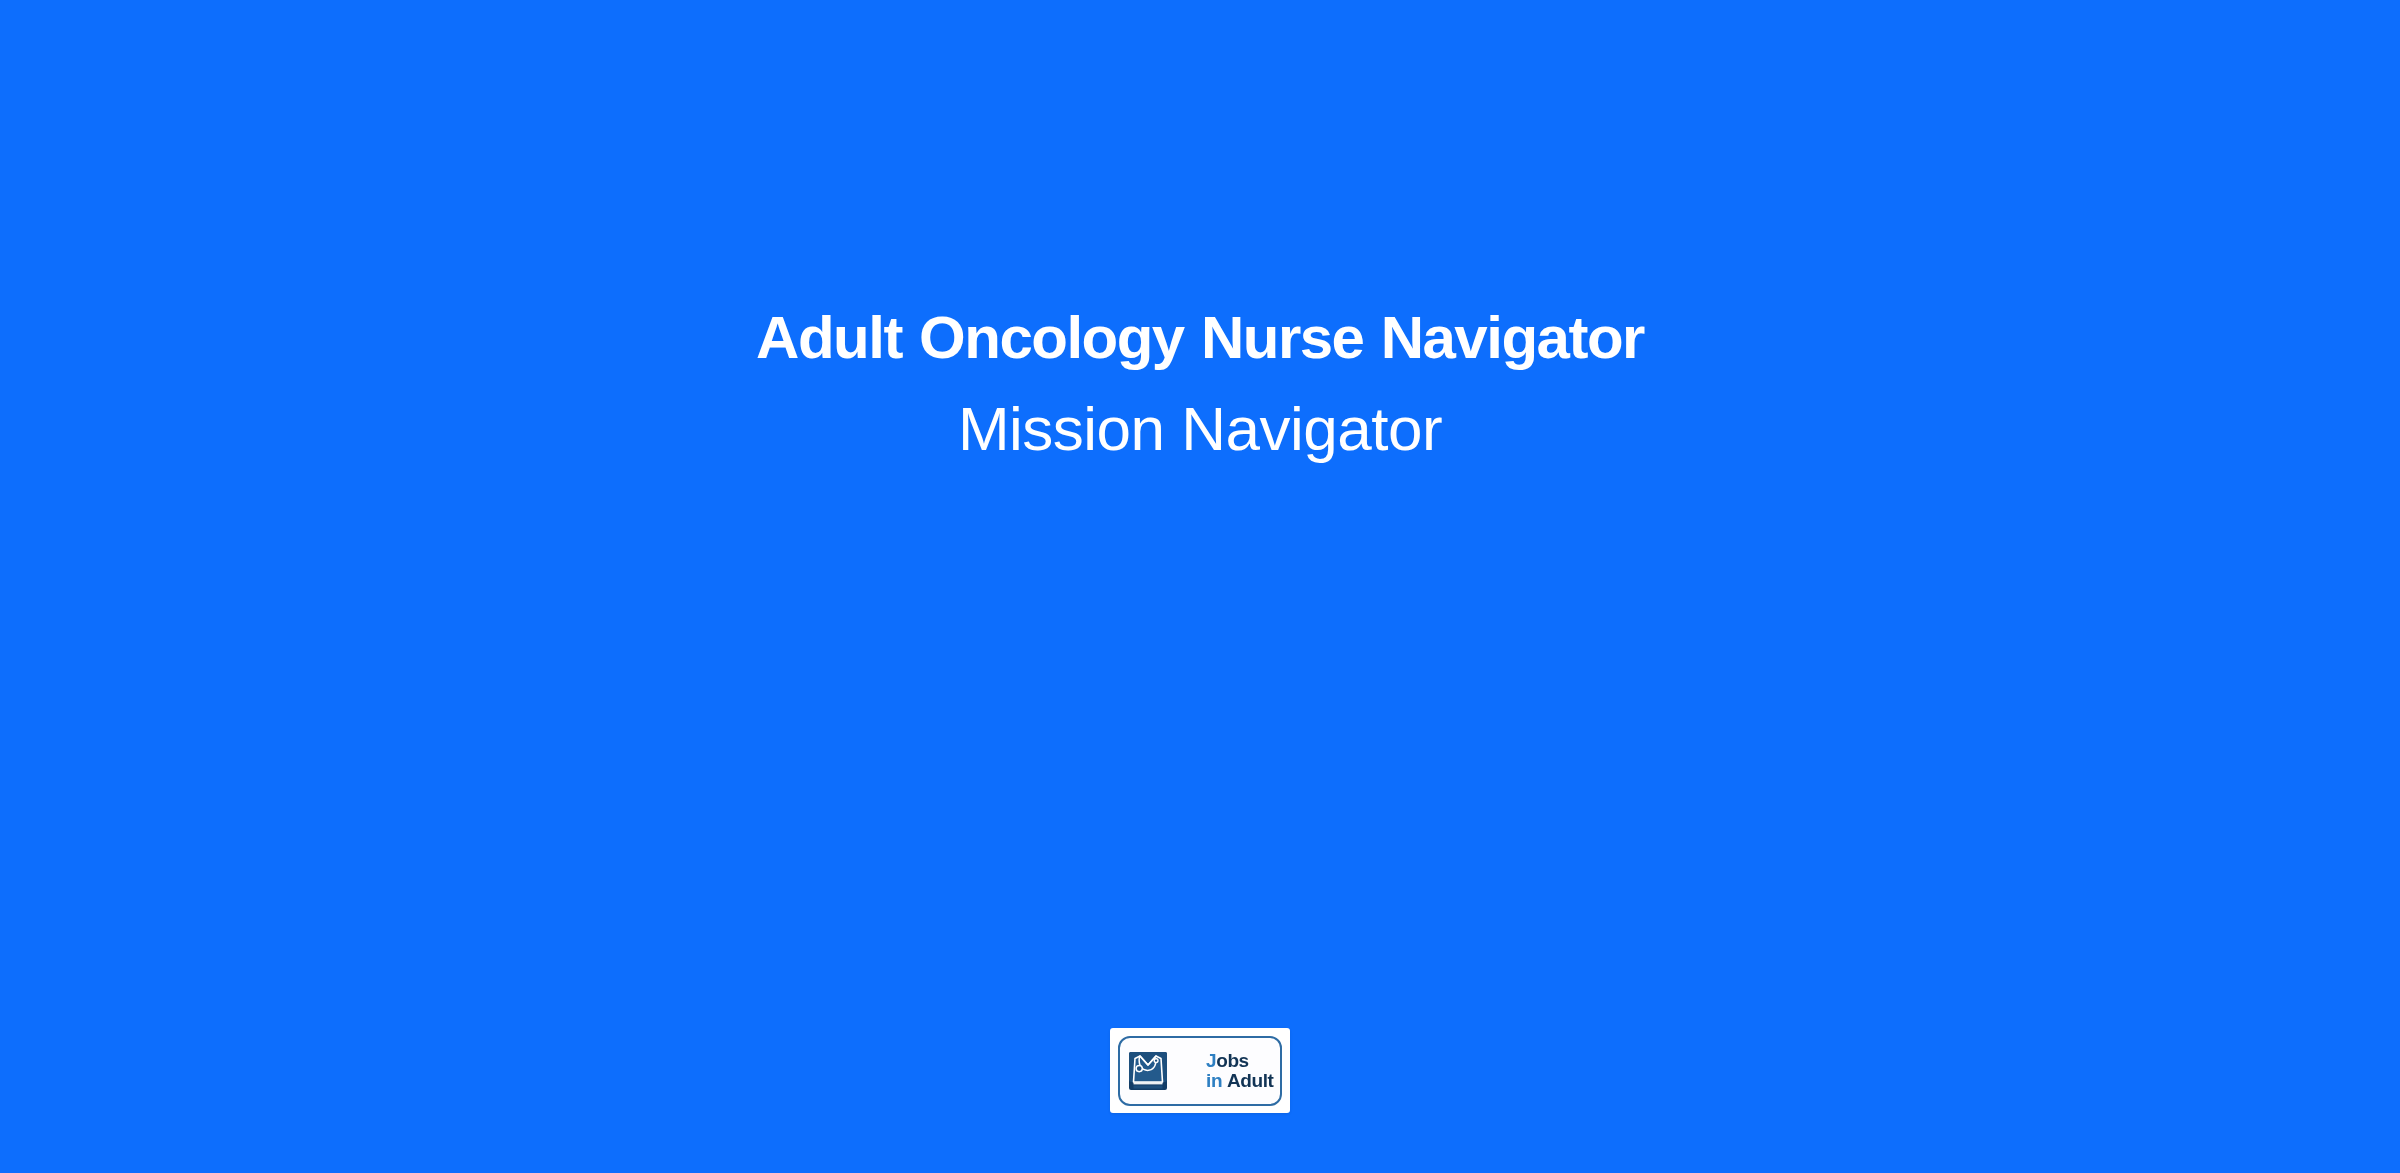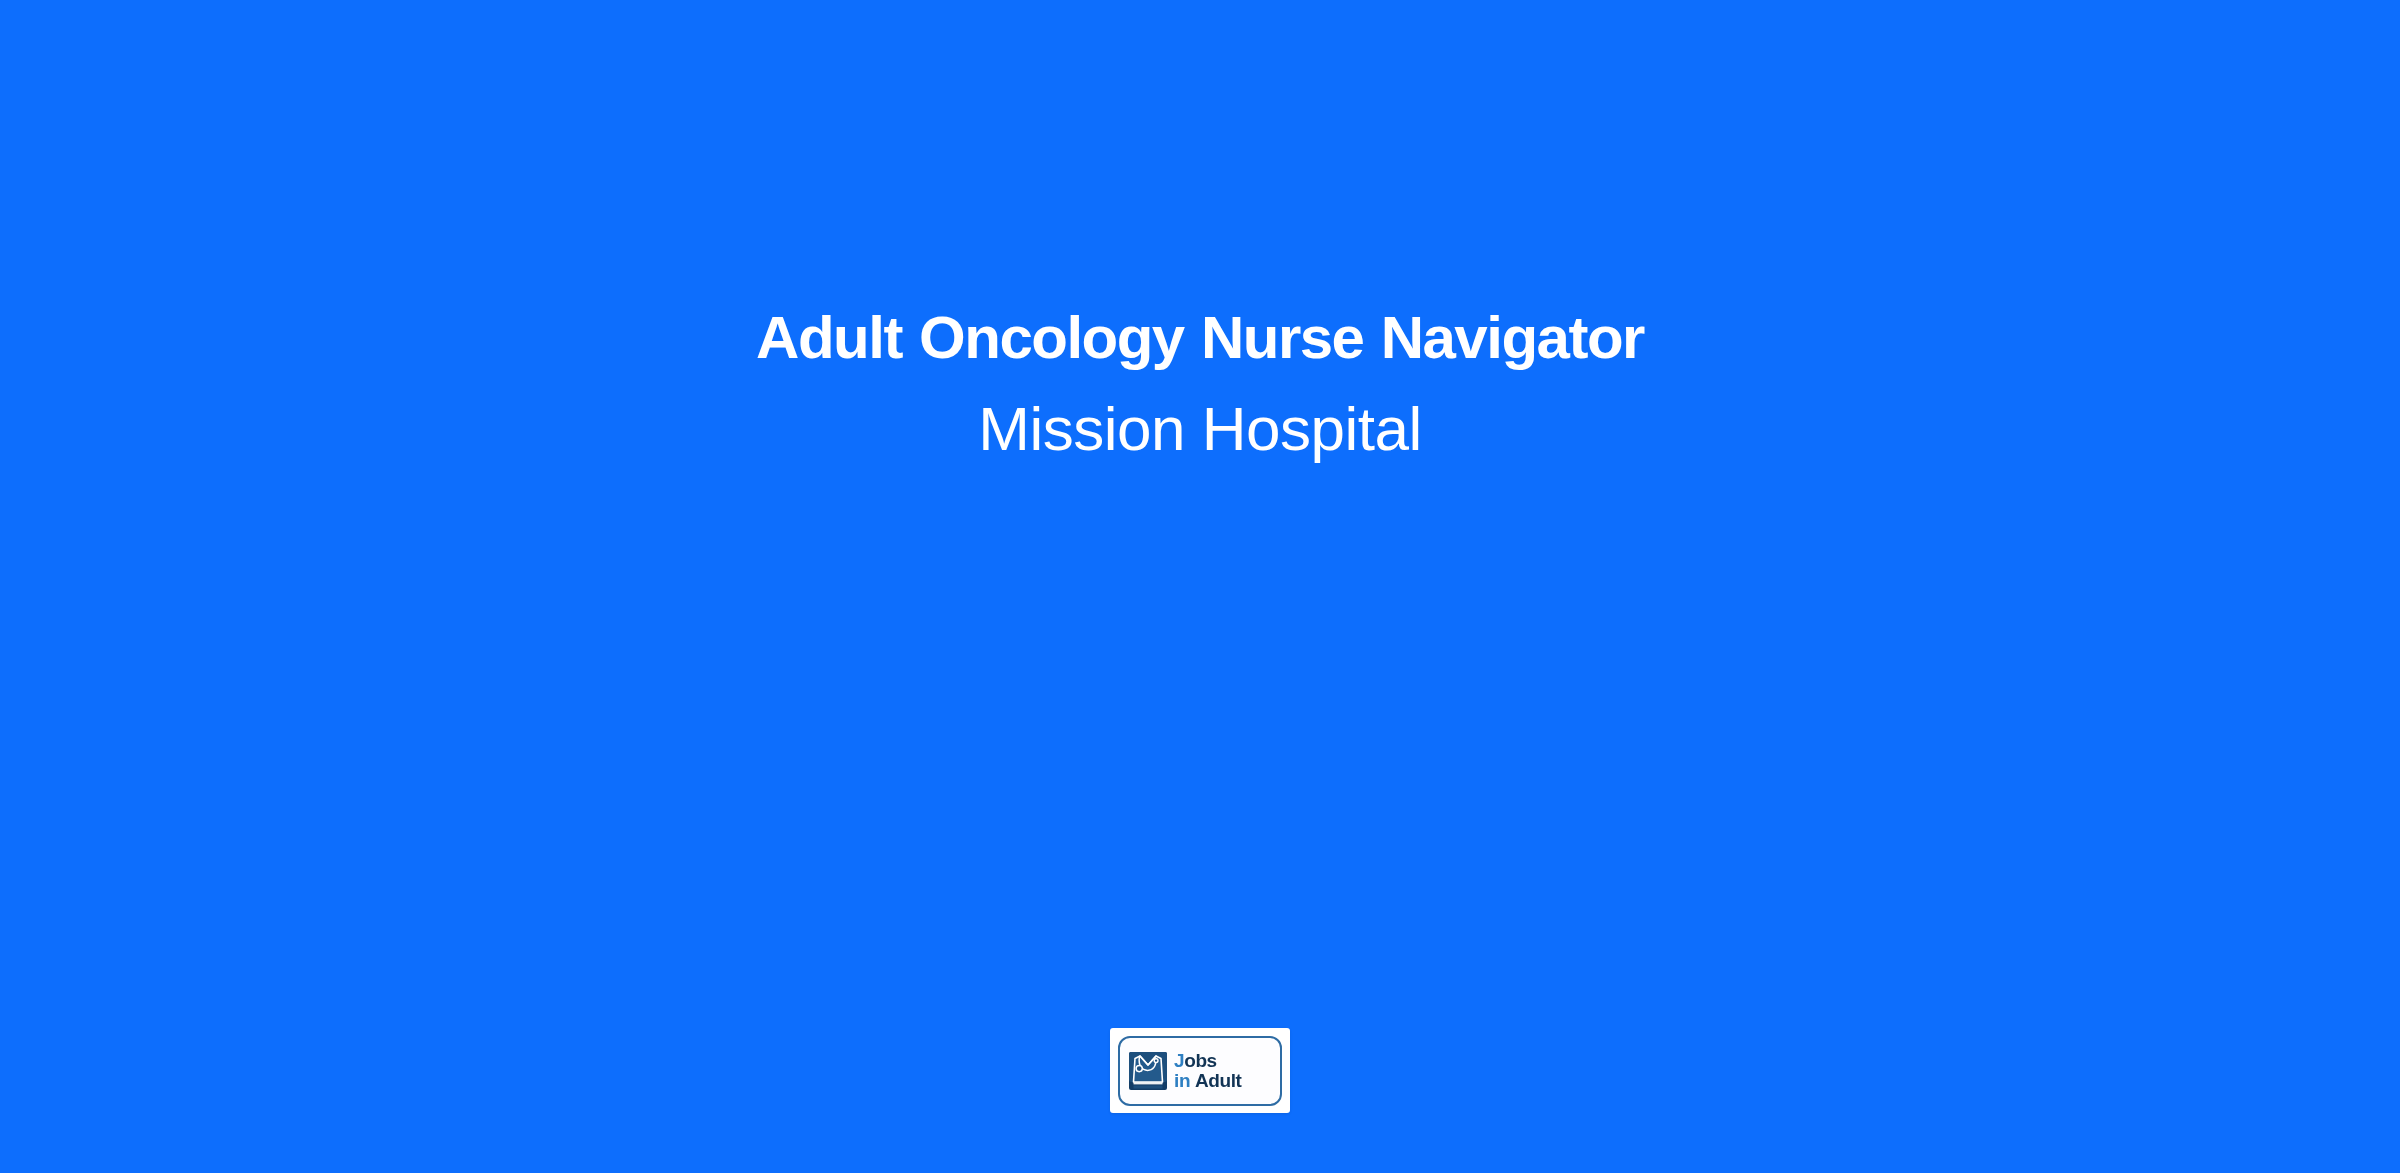--- a/index.html
+++ b/index.html
@@ -86,40 +86,41 @@
     height:38px;
     flex:0 0 38px;
     display:block;
   }
 
   .logo-wordmark {
     display:flex;
     flex-direction:column;
     justify-content:center;
     line-height:1.04;
+    margin-left:32px;
   }
 
   .wm-line {
     font-size:19px;
     font-weight:700;
     letter-spacing:-0.4px;
     white-space:nowrap;
   }
 
   .wm-accent { color:#2e7fc2; }
   .wm-dark   { color:#123455; }
 </style>
 </head>
 <body>
 
 <div class="slide">
 
   <div class="hero">
     <h1 class="job-title">Adult Oncology Nurse Navigator</h1>
-    <div class="employer">Mission Hospital</div>
+    <div class="employer">Mission Navigator</div>
   </div>
 
   <div class="logo-card">
     <div class="logo-inner">
 
       <span class="logo-mark">
         <svg viewBox="0 0 38 38" width="38" height="38" aria-hidden="true">
           <rect x="0" y="0" width="38" height="38" rx="2" fill="#123c66"></rect>
           <rect x="0" y="0" width="38" height="30" rx="2" fill="#1d4f7d"></rect>
 

